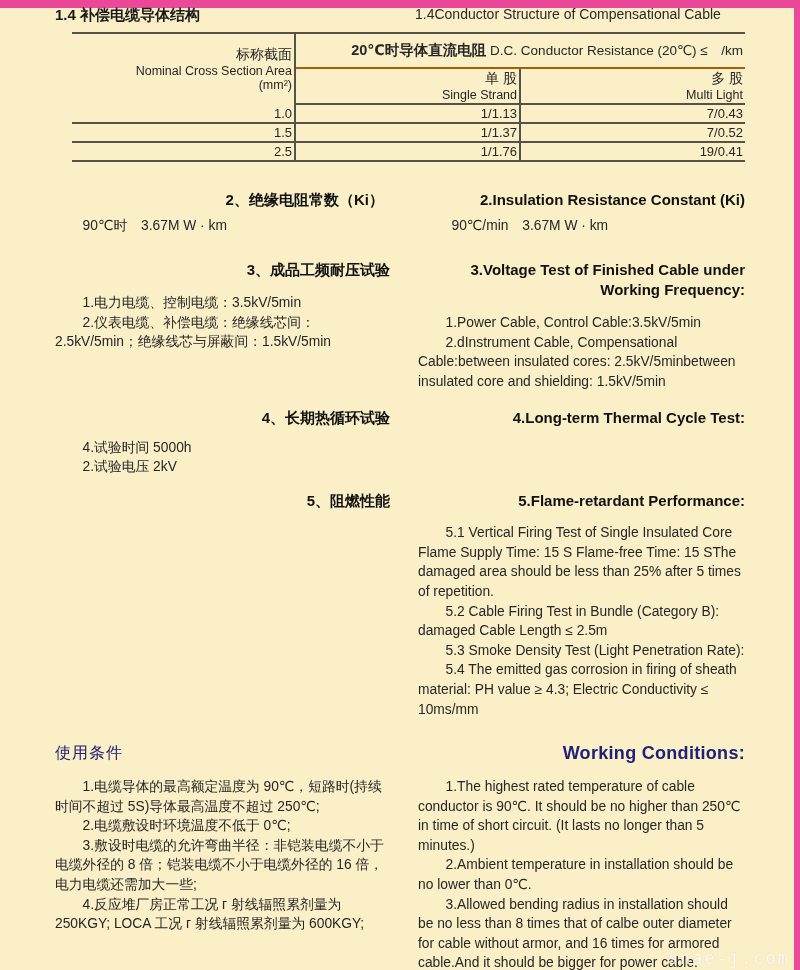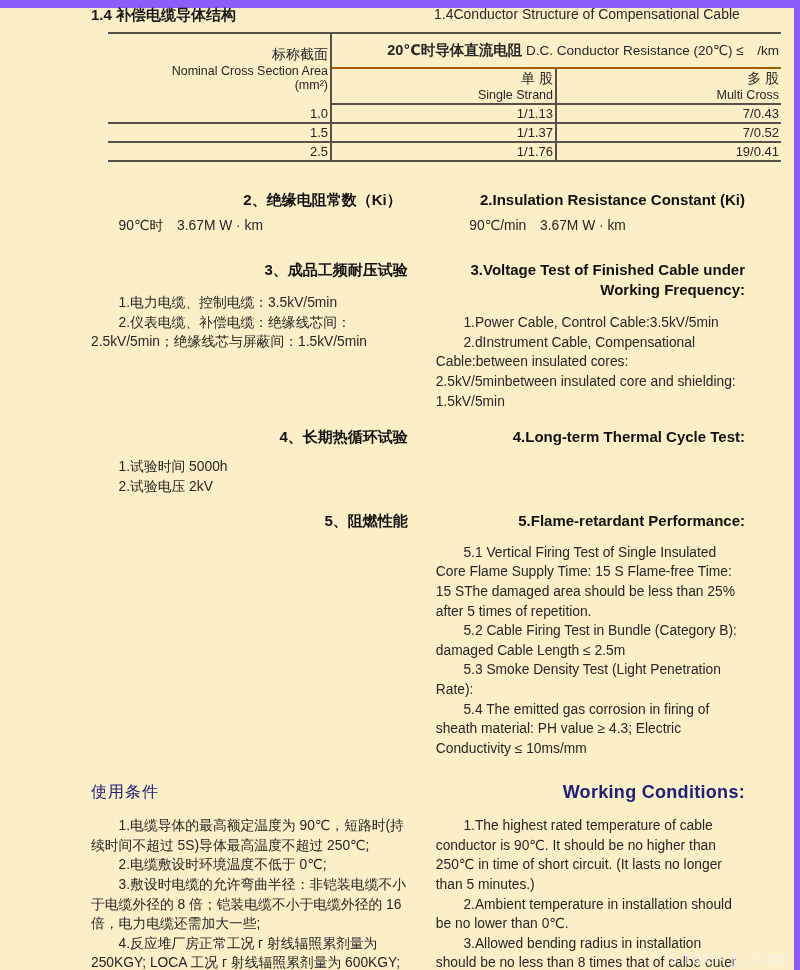--- a/index.html
+++ b/index.html
@@ -5,23 +5,22 @@
   * { margin:0; padding:0; box-sizing:border-box; }
   html,body { width:800px; }
   body {
     font-family:"Liberation Sans","DejaVu Sans",sans-serif;
     background:#FCF7E6;
     color:#262626;
   }
   .page {
     position:relative;
     width:800px; height:970px;
-    background:#8b5cf6;
+    background:#ec4899;
     overflow:hidden;
-    padding-left:36px;
   }
   .paper {
     position:absolute; left:0; top:8px; right:6px; bottom:0;
     background:#FAEFC7;
   }
   .content { position:relative; padding-top:6px; }
 
   
   .titles { display:flex; }
   .titles .tl { width:400px; padding-left:55px; font-size:15px; font-weight:bold; color:#1a1a1a; }
@@ -107,21 +106,21 @@
             <span>D.C. Conductor Resistance (20℃) ≤　/km</span>
           </td>
         </tr>
         <tr>
           <td class="sub brr">
             <div class="zh">单 股</div>
             <div class="en">Single Strand</div>
           </td>
           <td class="sub">
             <div class="zh">多 股</div>
-            <div class="en">Multi Cross</div>
+            <div class="en">Multi Light</div>
           </td>
         </tr>
         <tr>
           <td class="val brr">1.0</td>
           <td class="val brr">1/1.13</td>
           <td class="val">7/0.43</td>
         </tr>
         <tr>
           <td class="val brr">1.5</td>
           <td class="val brr">1/1.37</td>
@@ -160,21 +159,21 @@
           <p class="p">1.Power Cable, Control Cable:3.5kV/5min</p>
           <p class="p">2.dInstrument Cable, Compensational Cable:between insulated cores: 2.5kV/5minbetween insulated core and shielding: 1.5kV/5min</p>
         </div>
       </div>
     </div>
 
     <div class="row mt-s4">
       <div class="col-l">
         <div class="h-num">4、长期热循环试验</div>
         <div class="items-gap-s4">
-          <p class="p">1.试验时间 5000h</p>
+          <p class="p">4.试验时间 5000h</p>
           <p class="p">2.试验电压 2kV</p>
         </div>
       </div>
       <div class="col-r">
         <div class="h-num">4.Long-term Thermal Cycle Test:</div>
       </div>
     </div>
 
     <div class="row mt-s5">
       <div class="col-l">

